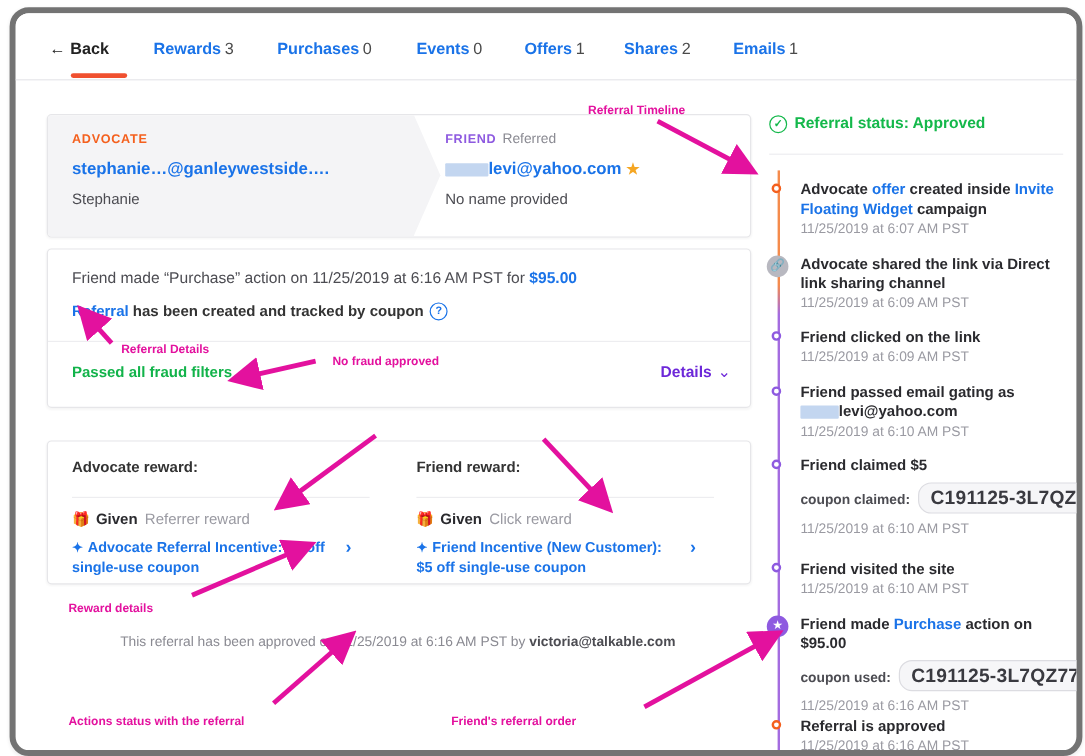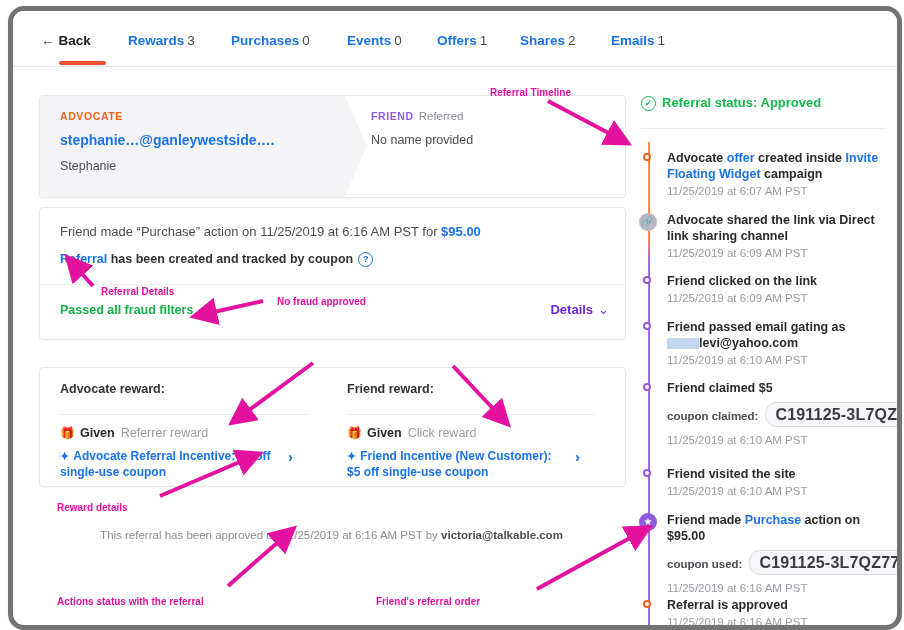--- a/index.html
+++ b/index.html
@@ -216,20 +216,21 @@
     <div class="party" id="party-advocate">
       <div class="ptitle" id="lbl-advocate">ADVOCATE</div>
       <div class="pemail"><span>stephanie…@ganleywestside….</span></div>
       <div class="pname">Stephanie</div>
     </div>
 
     <div class="party" id="party-friend">
       <div class="ptitle">
         <span id="lbl-friend">FRIEND</span><span id="lbl-referred">Referred</span>
       </div>
+      <div class="pemail"><span class="redact" style="width:36px"></span><span>levi@yahoo.com</span><span class="star">★</span></div>
       <div class="pname">No name provided</div>
     </div>
   </div>
 
   <div class="card" id="card-purchase">
     <div id="purchase-inner">
       <div id="txt-purchase"><span>Friend made “Purchase” action on 11/25/2019 at 6:16 AM PST for </span><span class="amt">$95.00</span></div>
       <div id="txt-referral"><span class="lnk">Referral</span><span> has been created and tracked by coupon</span><span class="qmark">?</span></div>
     </div>
     <div id="purchase-div"></div>

